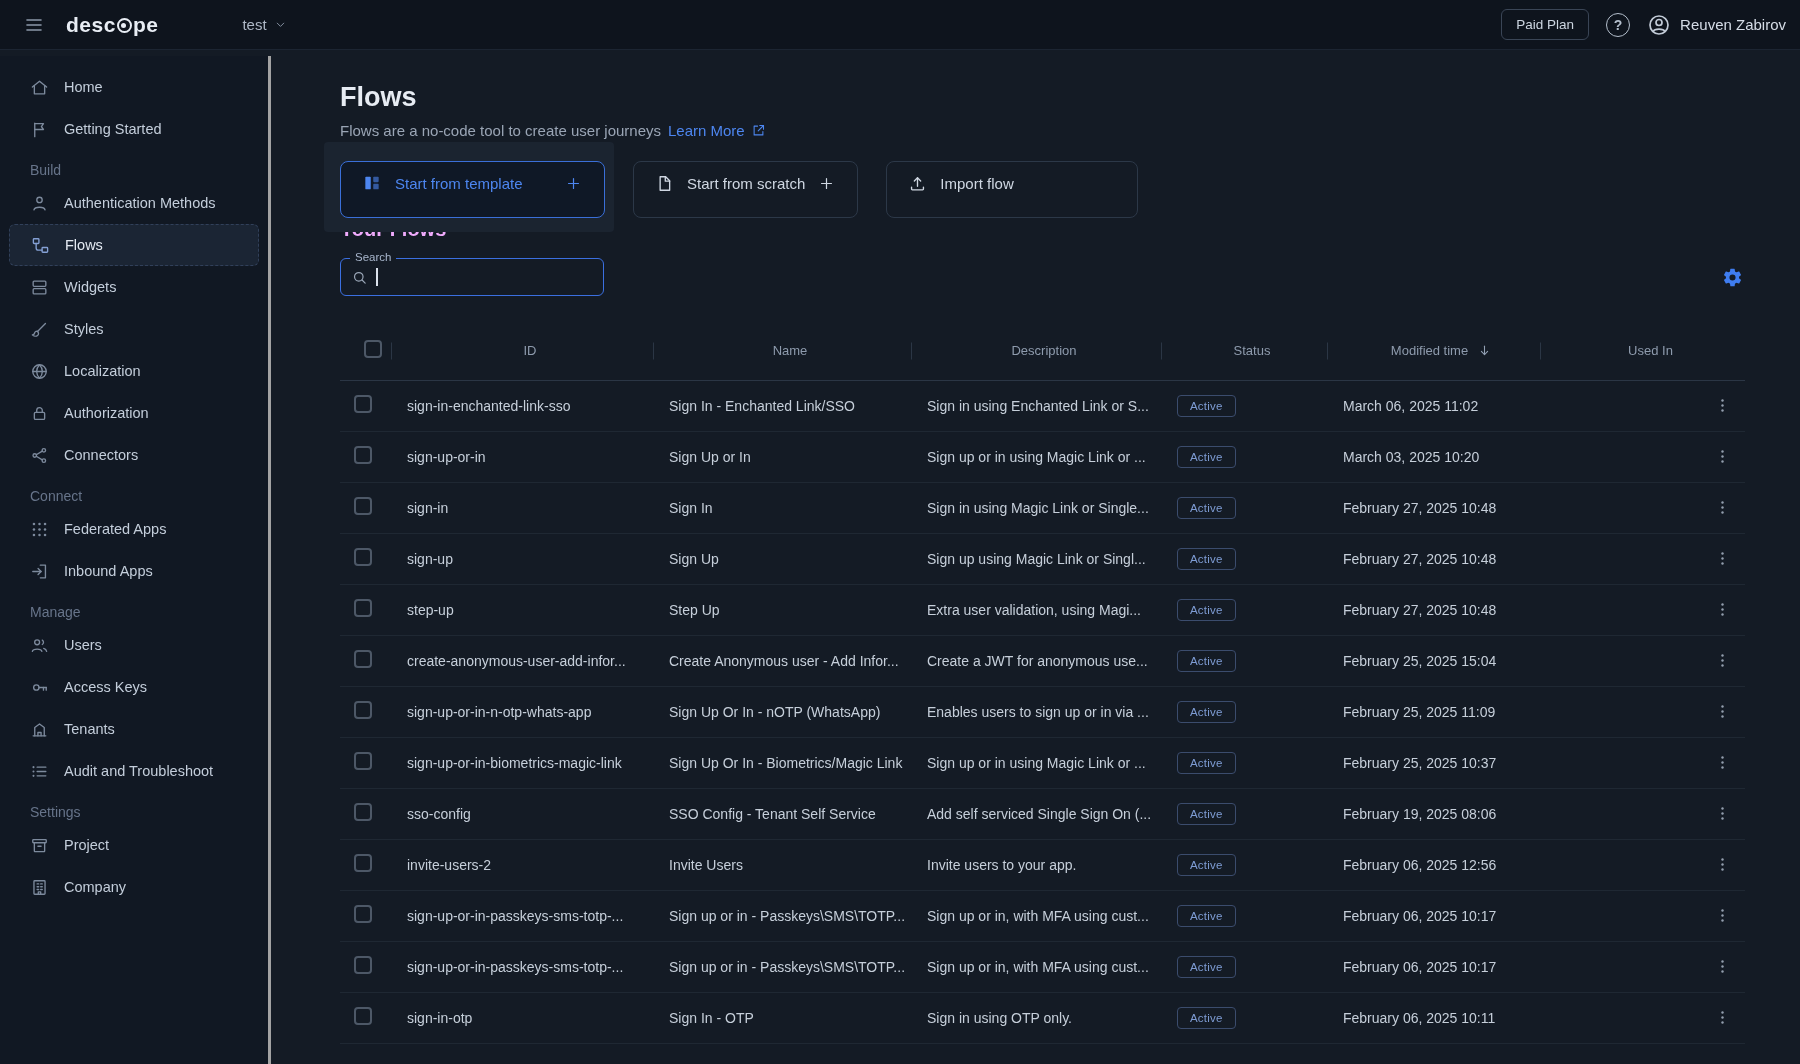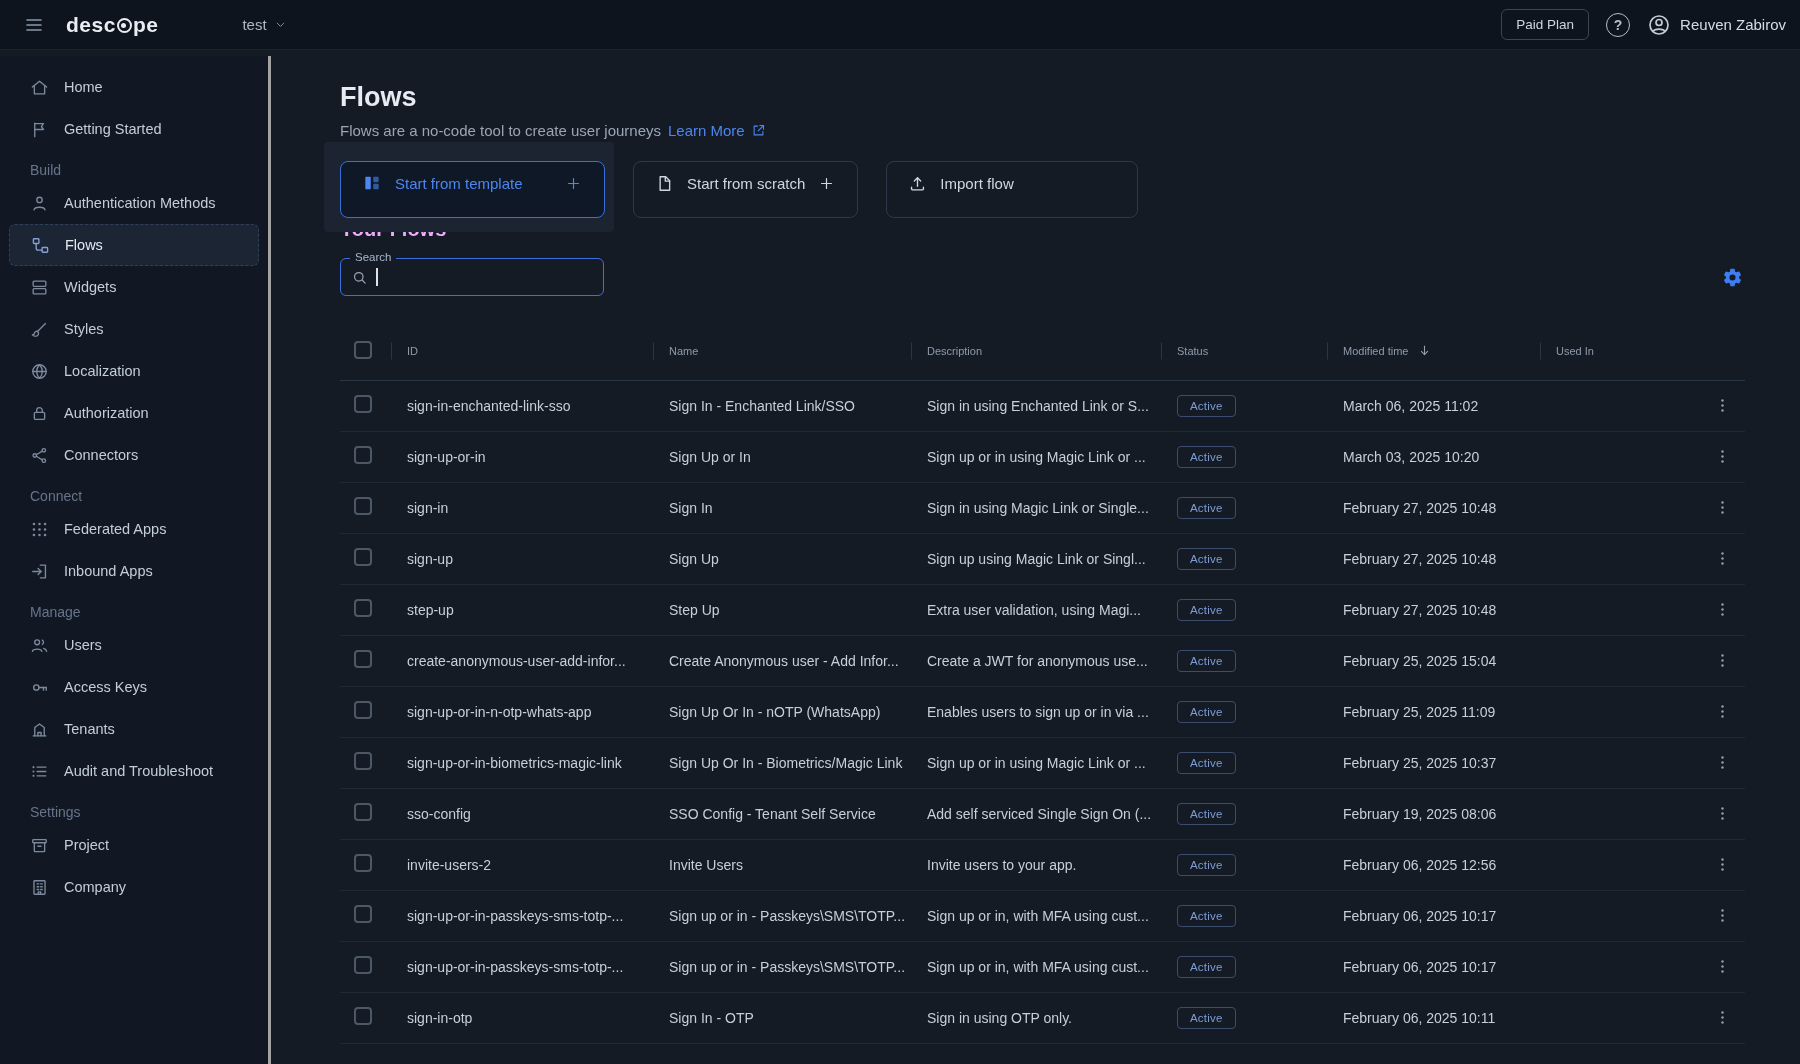--- a/index.html
+++ b/index.html
@@ -91,22 +91,22 @@
     color: #a8b6cc; font-size: 11.5px;
   }
   .search-box .mag { color: #9aa6b7; }
   .caret { width: 1.5px; height: 18px; background: #dbe2ec; }
   .search-input { flex: 1; background: transparent; border: none; outline: none; color: #dbe2ec; font-size: 14px; font-family: inherit; caret-color: transparent; min-width: 0; }
   .gear-btn { background: none; border: none; color: #3f7df0; cursor: pointer; padding: 2px; }
 
   
   table { border-collapse: collapse; table-layout: fixed; width: 1405px; margin-top: 26px; }
   thead th {
-    height: 58px; vertical-align: middle; text-align: left; font-weight: 400;
-    color: #8e9bad; font-size: 11px; padding-left: 16px; position: relative;
+    height: 58px; vertical-align: middle; text-align: center; font-weight: 400;
+    color: #8e9bad; font-size: 13px; padding-left: 16px; position: relative;
     border-bottom: 1px solid #2b3645; cursor: pointer; white-space: nowrap;
   }
   thead th.sep::before {
     content: ""; position: absolute; left: 0; top: 50%; transform: translateY(-50%);
     width: 1px; height: 17px; background: #2b3645;
   }
   thead th.cb-col, tbody td.cb-col { padding-left: 14px; }
   .th-inner { display: inline-flex; align-items: center; gap: 9px; }
   tbody td {
     height: 51px; vertical-align: middle; padding-left: 16px;

